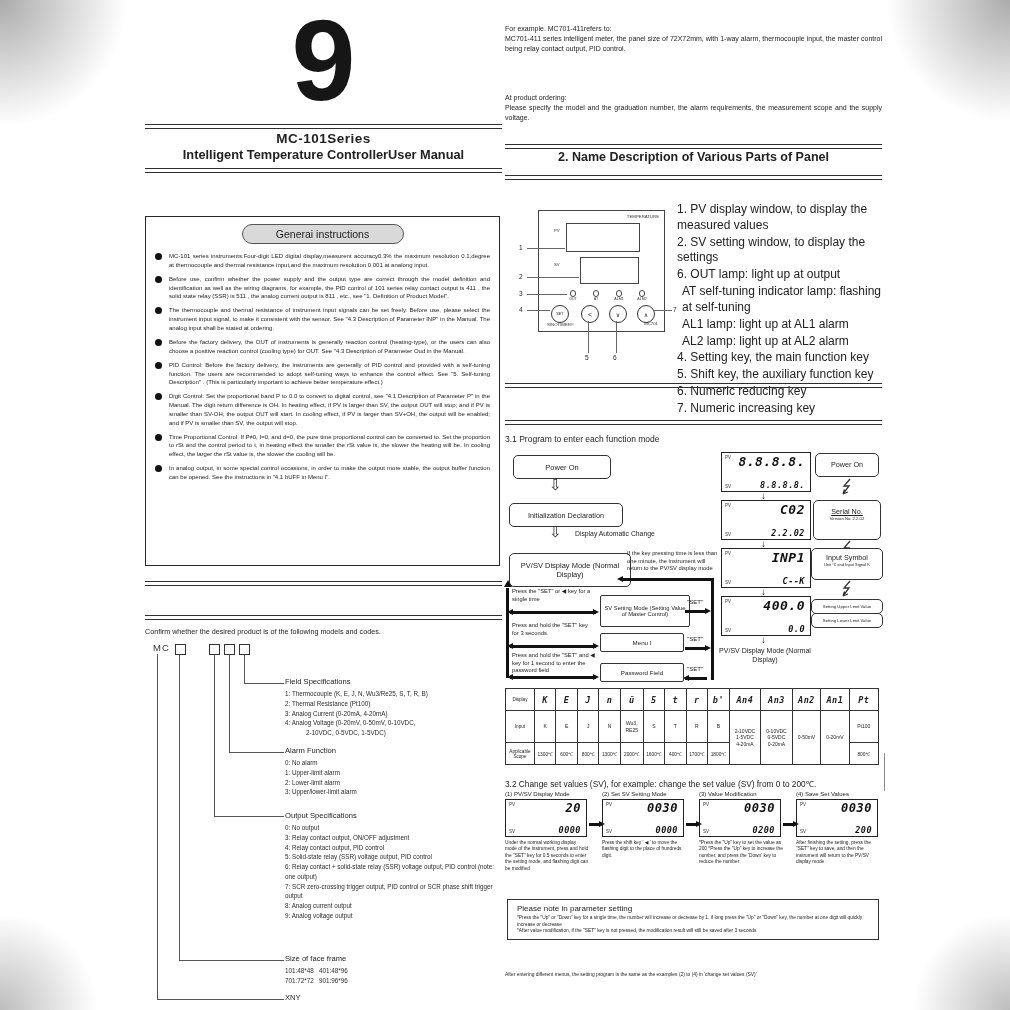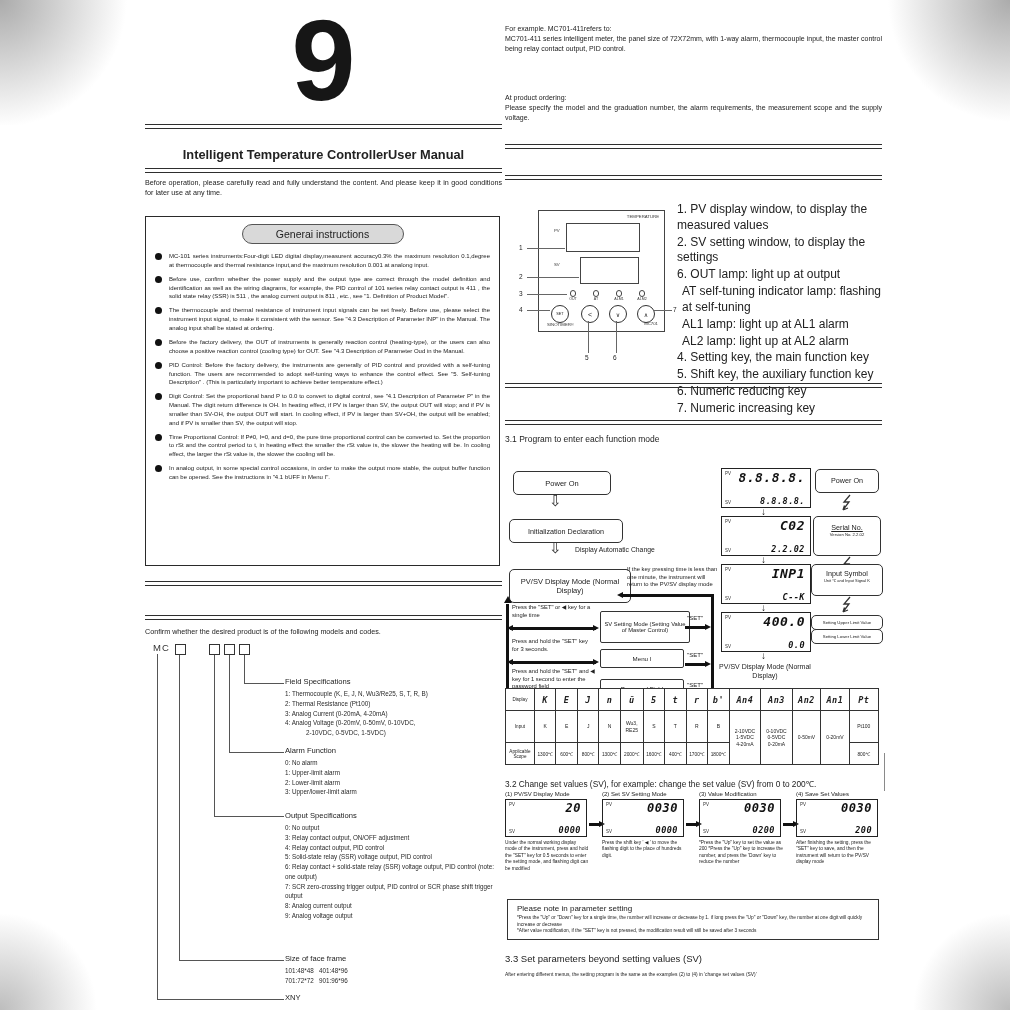--- a/index.html
+++ b/index.html
@@ -50,21 +50,21 @@
   .lampc{width:4.5px;height:4.5px;border:1px solid #444;border-radius:50%;margin:0 auto;}
   .lampt{font-size:3.6px;color:#333;}
   .keyc{position:absolute;width:16px;height:16px;border:1.2px solid #333;border-radius:50%;
         display:flex;align-items:center;justify-content:center;}
   .callout{position:absolute;font-size:6.5px;color:#222;}
   .cline{position:absolute;background:#666;}
   .plist{position:absolute;left:172px;top:10px;width:205px;font-size:12px;line-height:1.32;}
   .plist div{margin-bottom:1px;}
   .ind{padding-left:5px;}
   
-  #flow{position:absolute;left:0;top:466px;width:377px;height:235px;}
+  #flow{position:absolute;left:0;top:450px;width:377px;height:235px;}
   .flow-box{position:absolute;border:1.1px solid #333;border-radius:5px;background:#fff;
             display:flex;align-items:center;justify-content:center;text-align:center;}
   .sqbox{border-radius:2px;}
   .warr{position:absolute;font-size:15px;color:#333;line-height:1;}
   .smalltxt{position:absolute;font-size:5.8px;line-height:1.3;color:#222;}
   .tl{position:absolute;background:#111;}
   .tri{position:absolute;width:0;height:0;}
   .tri-r{border-top:3.5px solid transparent;border-bottom:3.5px solid transparent;border-left:6px solid #111;}
   .tri-l{border-top:3.5px solid transparent;border-bottom:3.5px solid transparent;border-right:6px solid #111;}
   .tri-u{border-left:4px solid transparent;border-right:4px solid transparent;border-bottom:7px solid #111;}
@@ -104,23 +104,23 @@
 
 <div id="page">
   <div class="vg vg-tl"></div>
   <div class="vg vg-tr"></div>
   <div class="vg vg-bl"></div>
   <div class="vg vg-br"></div>
 
   <div id="colL">
     <div class="pagenum">9</div>
     <div class="rule2" style="left:0;right:0;top:124px;"></div>
+    <div class="t1 b ctr">MC-101Series</div>
     <div class="t2 b ctr">Intelligent Temperature ControllerUser Manual</div>
     <div class="rule2" style="left:0;right:0;top:168px;"></div>
-    <div class="intro jt">Before operation, please carefully read and fully understand the content. And please keep it in good conditions for later use at any time.</div>
 
     <div class="genbox">
       <div class="genpill">Generai instructions</div>
       <div class="bul">
           <span class="dot"></span>
           <span>MC-101 series instruments:Four-digit LED digital display,measurent accuracy0.3% the maximum resolution 0.1,degree at thermocouple and thermal resistance input,and the maximum resolution 0.001 at analong input.</span>
         </div>
       <div class="bul">
           <span class="dot"></span>
           <span>Before use, confirm whether the power supply and the output type are correct through the model definition and identification as well as the wiring diagrams, for example, the PID control of 101 series relay contact output is 411 , the solid state relay (SSR) is 511 , the analog current output is 811 , etc., see "1. Definition of Product Model".</span>
@@ -206,20 +206,21 @@
     </div>
   </div>
 
   <div id="colR">
     <div class="abs f7" style="left:0;top:24px;width:100%;">For example. MC701-411refers to:</div>
     <div class="abs f7 jt" style="left:0;top:34px;width:100%;">MC701-411 series intelligent meter, the panel size of 72X72mm, with 1-way alarm, thermocouple input, the master control being relay contact output, PID control.</div>
     <div class="abs f7" style="left:0;top:93px;width:100%;">At product ordering:</div>
     <div class="abs f7 jt" style="left:0;top:103px;width:100%;">Please specify the model and the graduation number, the alarm requirements, the measurement scope and the supply voltage.</div>
 
     <div class="rule2" style="left:0;right:0;top:144px;"></div>
+    <div class="h2R">2. Name Description of Various Parts of Panel</div>
     <div class="rule2" style="left:0;right:0;top:175px;"></div>
 
     <div id="panelwrap">
       <div id="panelbox">
         <div class="abs tiny" style="right:5px;top:3px;">TEMPERATURE</div>
         <div class="abs tiny" style="left:15px;top:17px;">PV</div>
         <div class="abs" style="left:27px;top:12px;width:72px;height:27px;border:1px solid #444;"></div>
         <div class="abs tiny" style="left:15px;top:51px;">SV</div>
         <div class="abs" style="left:41px;top:46px;width:57px;height:25px;border:1px solid #444;"></div>
         <div class="lampg" style="left:26px;top:79px;">
@@ -492,18 +493,17 @@
       </div>
       <div class="scap">After finishing the setting, press the "SET" key to save, and then the instrument will return to the PV/SV display mode</div>
     </div>
 
     <div class="notebox">
       <div class="ntitle">Please note in parameter setting</div>
       <div class="nline">*Press the "Up" or "Down" key for a single time, the number will increase or decrease by 1. if long press the "Up" or "Down" key, the number at one digit will quickly increase or decrease</div>
       <div class="nline">*After value modification, if the "SET" key is not pressed, the modification result will still be saved after 3 seconds</div>
     </div>
 
-    <div class="s33h">3.3 Set parameters beyond setting values (SV)</div>
     <div class="s33b">After entering different menus, the setting program is the same as the examples (2) to (4) in 'change set values (SV)'</div>
   </div>
 
   <div class="artifact"></div>
 </div>
 
 </body></html>

